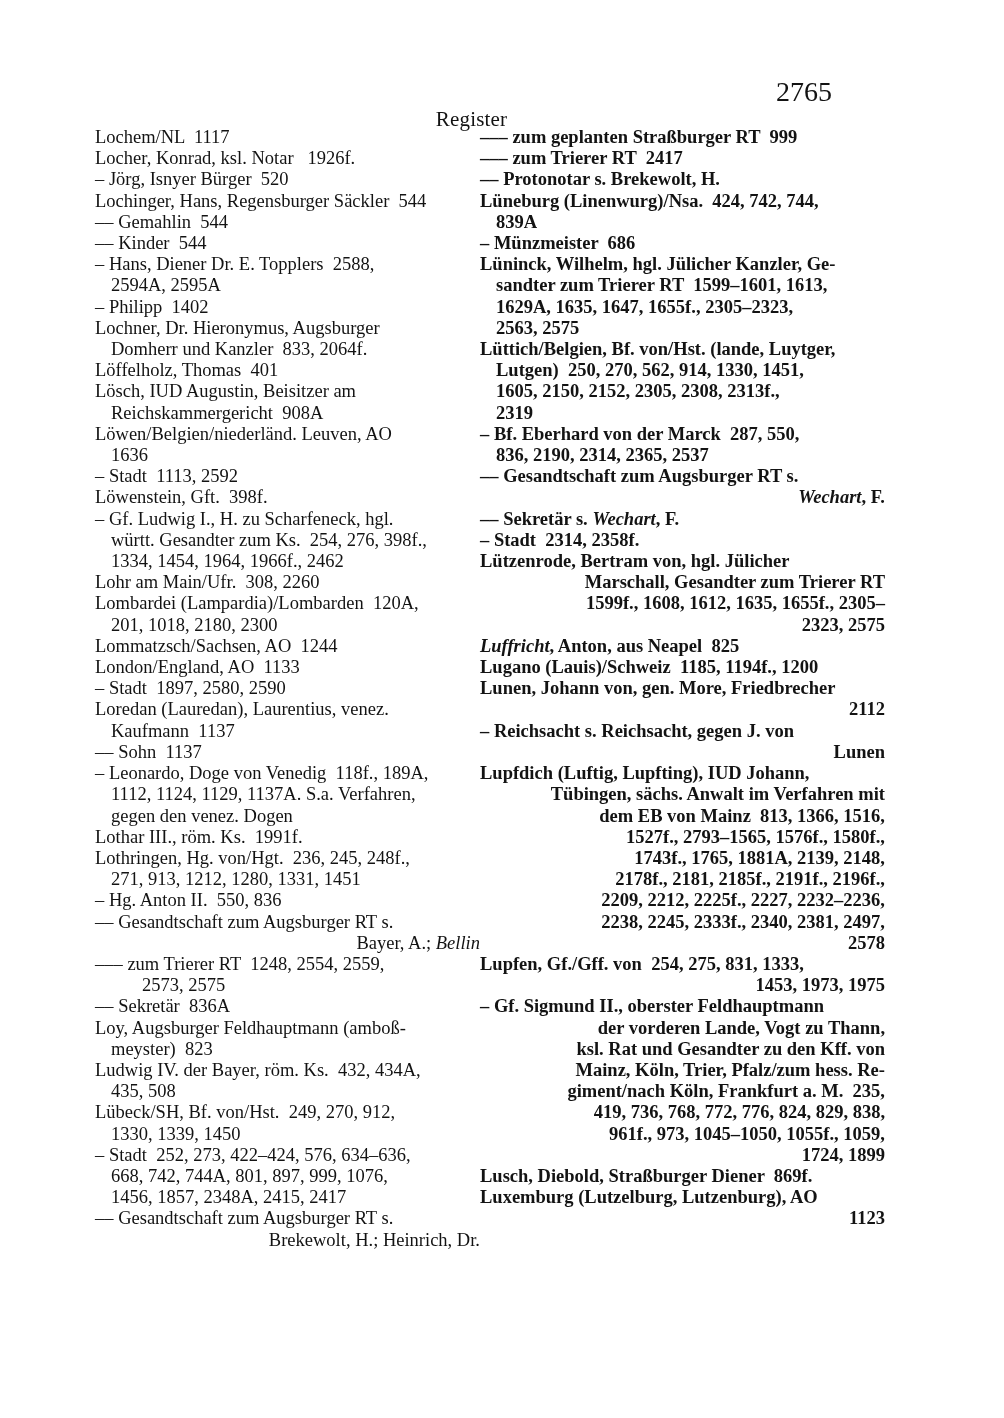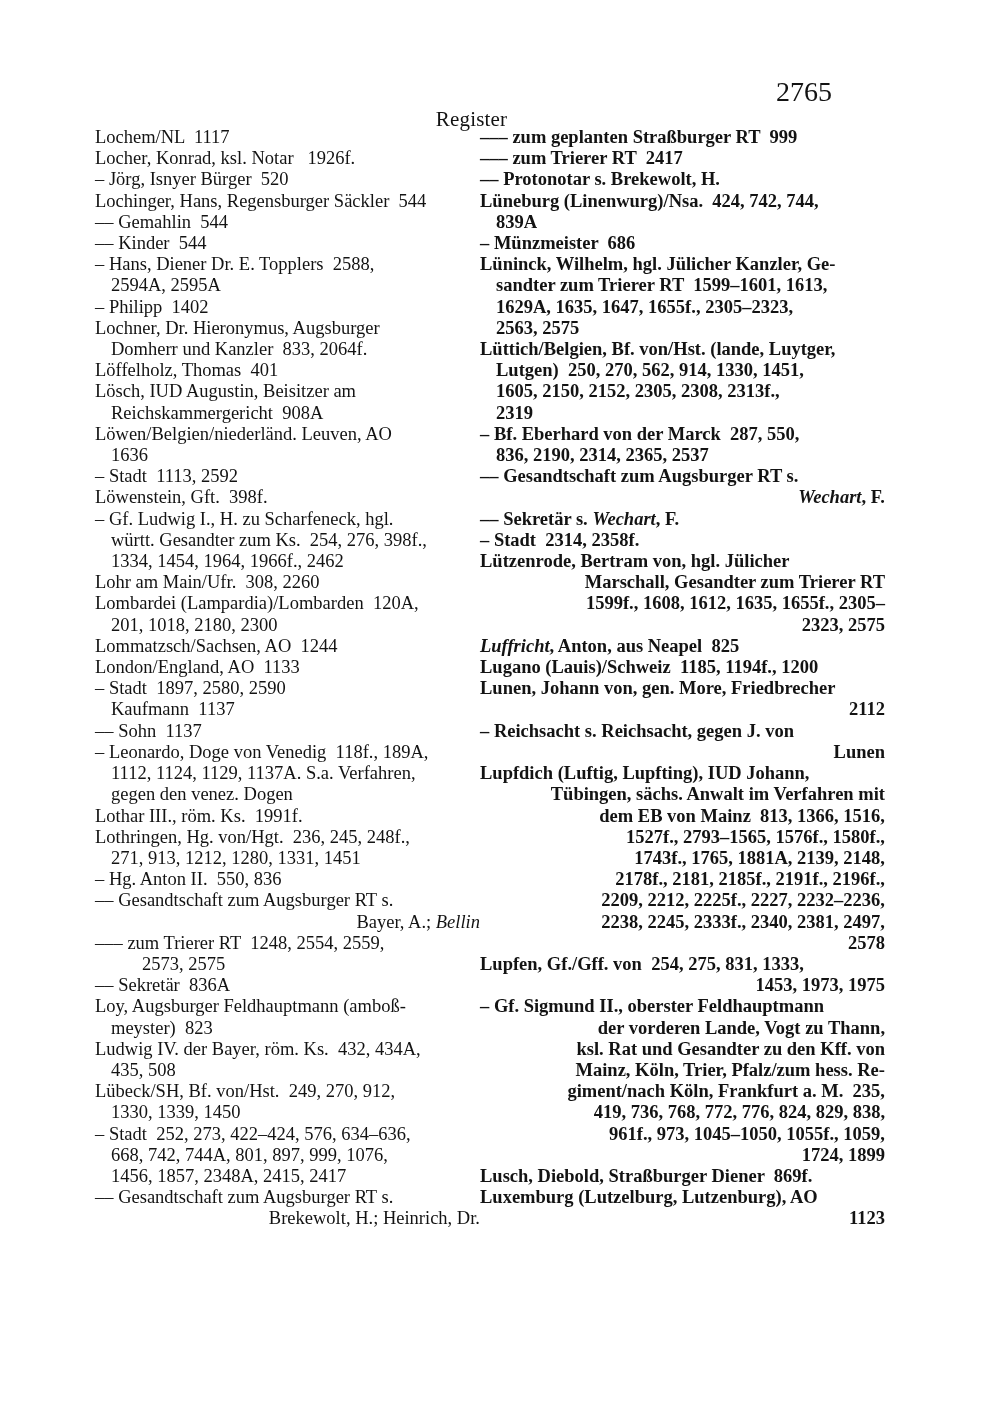--- a/index.html
+++ b/index.html
@@ -83,20 +83,21 @@
         <div class="line"><span>Löwenstein, Gft.  398f.</span></div>
         <div class="line"><span>– Gf. Ludwig I., H. zu Scharfeneck, hgl.</span></div>
         <div class="line ind1"><span>württ. Gesandter zum Ks.  254, 276, 398f.,</span></div>
         <div class="line ind1"><span>1334, 1454, 1964, 1966f., 2462</span></div>
         <div class="line"><span>Lohr am Main/Ufr.  308, 2260</span></div>
         <div class="line"><span>Lombardei (Lampardia)/Lombarden  120A,</span></div>
         <div class="line ind1"><span>201, 1018, 2180, 2300</span></div>
         <div class="line"><span>Lommatzsch/Sachsen, AO  1244</span></div>
         <div class="line"><span>London/England, AO  1133</span></div>
         <div class="line"><span>– Stadt  1897, 2580, 2590</span></div>
+        <div class="line"><span>Loredan (Lauredan), Laurentius, venez.</span></div>
         <div class="line ind1"><span>Kaufmann  1137</span></div>
         <div class="line"><span>–– Sohn  1137</span></div>
         <div class="line"><span>– Leonardo, Doge von Venedig  118f., 189A,</span></div>
         <div class="line ind1"><span>1112, 1124, 1129, 1137A. S.a. Verfahren,</span></div>
         <div class="line ind1"><span>gegen den venez. Dogen</span></div>
         <div class="line"><span>Lothar III., röm. Ks.  1991f.</span></div>
         <div class="line"><span>Lothringen, Hg. von/Hgt.  236, 245, 248f.,</span></div>
         <div class="line ind1"><span>271, 913, 1212, 1280, 1331, 1451</span></div>
         <div class="line"><span>– Hg. Anton II.  550, 836</span></div>
         <div class="line"><span>–– Gesandtschaft zum Augsburger RT s.</span></div>

